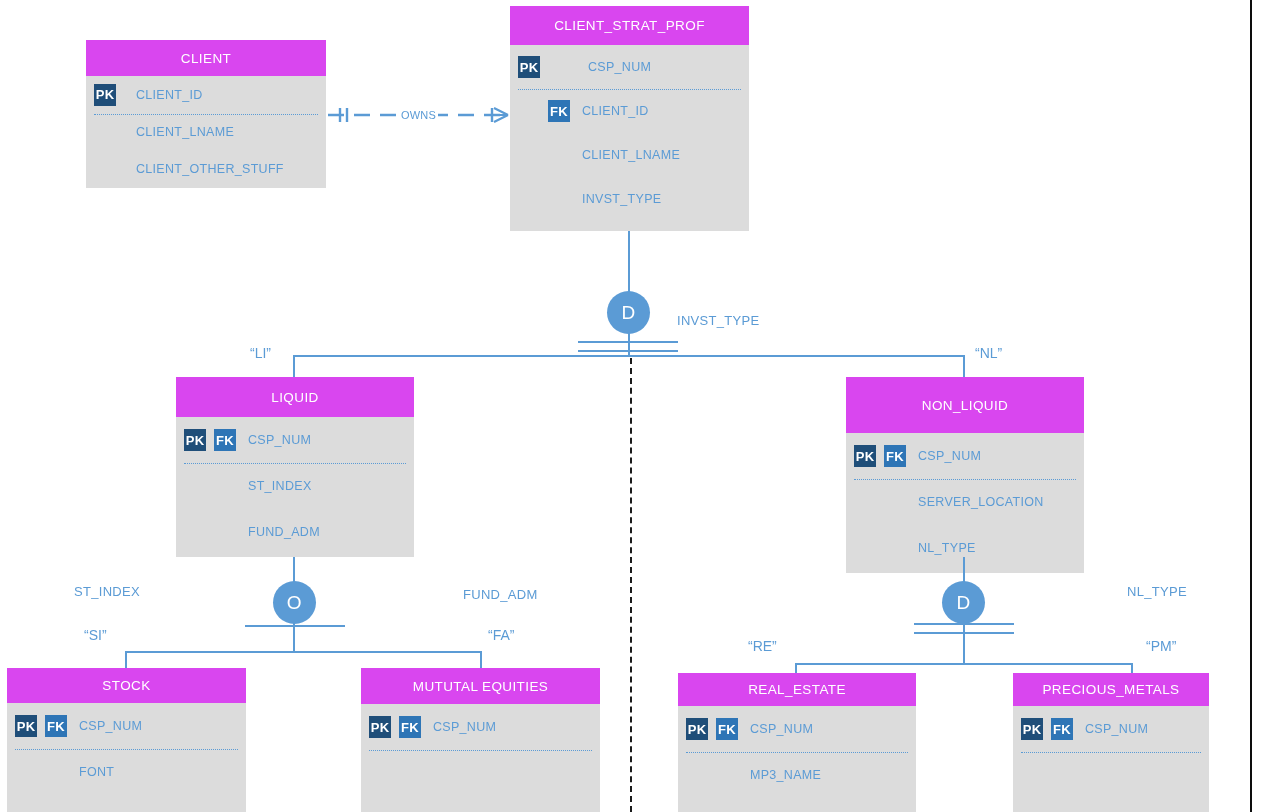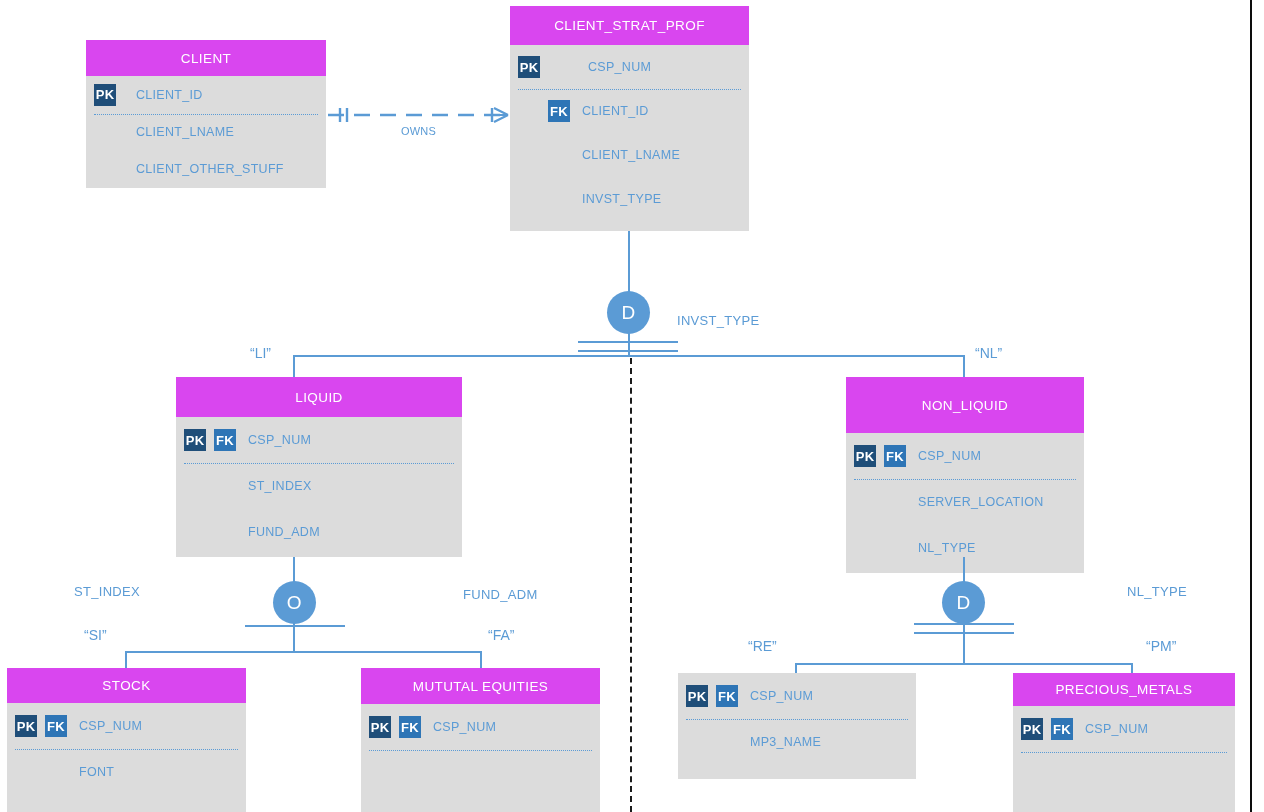--- a/index.html
+++ b/index.html
@@ -94,21 +94,21 @@
     <svg width="184" height="18" viewBox="0 0 184 18">
       <line x1="2" y1="9" x2="182" y2="9" stroke="#5B9BD5" stroke-width="2.4" stroke-dasharray="16,10"></line>
 
       <line x1="14" y1="2" x2="14" y2="16" stroke="#5B9BD5" stroke-width="2.4"></line>
       <line x1="21" y1="2" x2="21" y2="16" stroke="#5B9BD5" stroke-width="2.4"></line>
 
       <line x1="166" y1="2" x2="166" y2="16" stroke="#5B9BD5" stroke-width="2.4"></line>
       <path d="M182,9 L168,2 M182,9 L168,16 M182,9 L168,9" stroke="#5B9BD5" stroke-width="2.2" fill="none"></path>
     </svg>
   </div>
-  <div class="rel-label" style="left:399px;top:125px;">OWNS</div>
+  <div class="rel-label" style="left:399px;top:109px;">OWNS</div>
 
   <div class="entity" style="left:86px;top:40px;width:240px;">
     <div class="ent-header">CLIENT</div>
     <div class="ent-body" style="height:112px;">
       <div class="attr" style="top:0;">
         <div class="pad-l"></div>
         <div class="keybadge pk">PK</div>
         <div class="txtpad"></div>
         <div class="gap"></div>
         <span class="lbl">CLIENT_ID</span>
@@ -182,21 +182,21 @@
 
   <div class="tlabel" style="left:677px;top:313px;">INVST_TYPE</div>
 
   <div class="ln hln" style="left:294px;top:355px;width:671px;"></div>
   <div class="ln vln" style="left:293px;top:355px;height:22px;"></div>
   <div class="ln vln" style="left:963px;top:355px;height:22px;"></div>
 
   <div class="disc-val" style="left:250px;top:345px;">“LI”</div>
   <div class="disc-val" style="left:975px;top:345px;">“NL”</div>
 
-  <div class="entity" style="left:176px;top:377px;width:286px;">
+  <div class="entity" style="left:176px;top:377px;width:238px;">
     <div class="ent-header" style="height:40px;">LIQUID</div>
     <div class="ent-body" style="height:140px;">
       <div class="attr" style="height:46px;">
         <div class="pad-l"></div>
         <div class="keybadge pk">PK</div>
         <div class="gap"></div>
         <div class="keybadge fk">FK</div>
         <div class="txtpad"></div>
         <span class="lbl">CSP_NUM</span>
       </div>
@@ -317,20 +317,21 @@
   <div class="tlabel" style="left:1127px;top:584px;">NL_TYPE</div>
 
   <div class="ln hln" style="left:796px;top:663px;width:337px;"></div>
   <div class="ln vln" style="left:795px;top:663px;height:12px;"></div>
   <div class="ln vln" style="left:1131px;top:663px;height:12px;"></div>
 
   <div class="disc-val" style="left:748px;top:638px;">“RE”</div>
   <div class="disc-val" style="left:1146px;top:638px;">“PM”</div>
 
   <div class="entity" style="left:678px;top:673px;width:238px;">
+    <div class="ent-header" style="height:33px;">REAL_ESTATE</div>
     <div class="ent-body" style="height:106px;">
       <div class="attr" style="height:46px;">
         <div class="pad-l"></div>
         <div class="keybadge pk">PK</div>
         <div class="gap"></div>
         <div class="keybadge fk">FK</div>
         <div class="txtpad"></div>
         <span class="lbl">CSP_NUM</span>
       </div>
       <div class="pkline" style="top:46px;"></div>
@@ -338,21 +339,21 @@
         <div class="pad-l"></div>
         <div class="keyslot"></div>
         <div class="gap"></div>
         <div class="keyslot"></div>
         <div class="txtpad"></div>
         <span class="lbl">MP3_NAME</span>
       </div>
     </div>
   </div>
 
-  <div class="entity" style="left:1013px;top:673px;width:222px;">
+  <div class="entity" style="left:1013px;top:673px;width:196px;">
     <div class="ent-header" style="height:33px;">PRECIOUS_METALS</div>
     <div class="ent-body" style="height:106px;">
       <div class="attr" style="height:46px;">
         <div class="pad-l"></div>
         <div class="keybadge pk">PK</div>
         <div class="gap"></div>
         <div class="keybadge fk">FK</div>
         <div class="txtpad"></div>
         <span class="lbl">CSP_NUM</span>
       </div>

